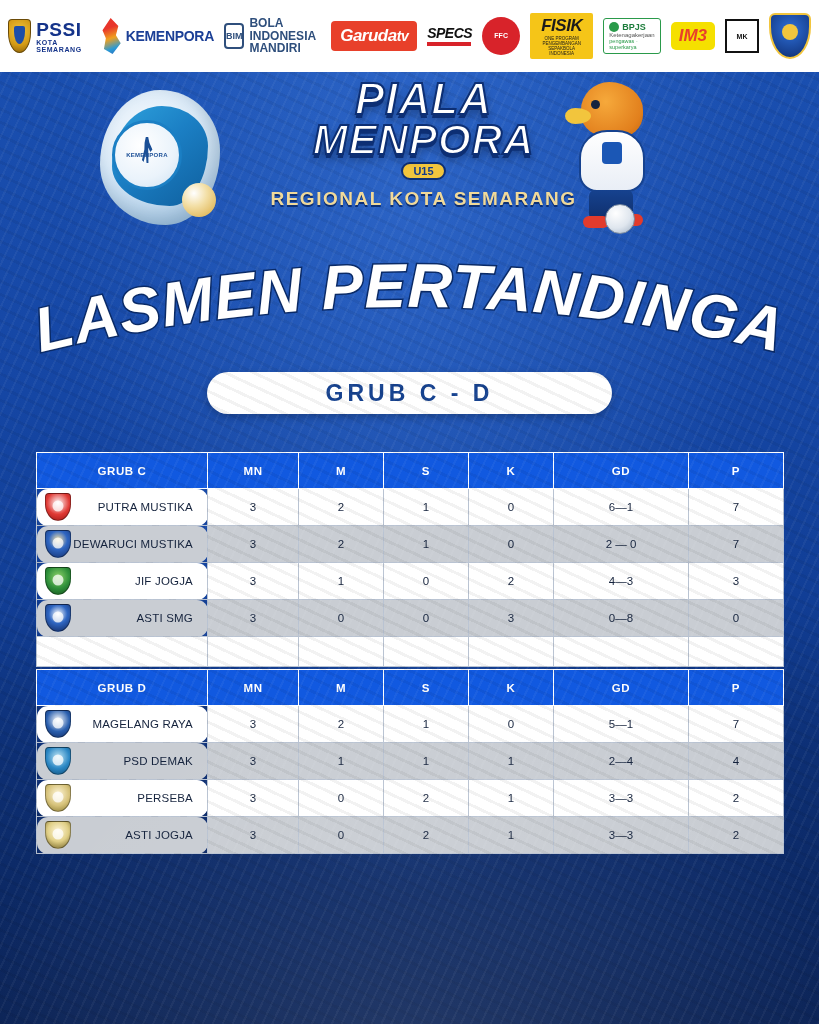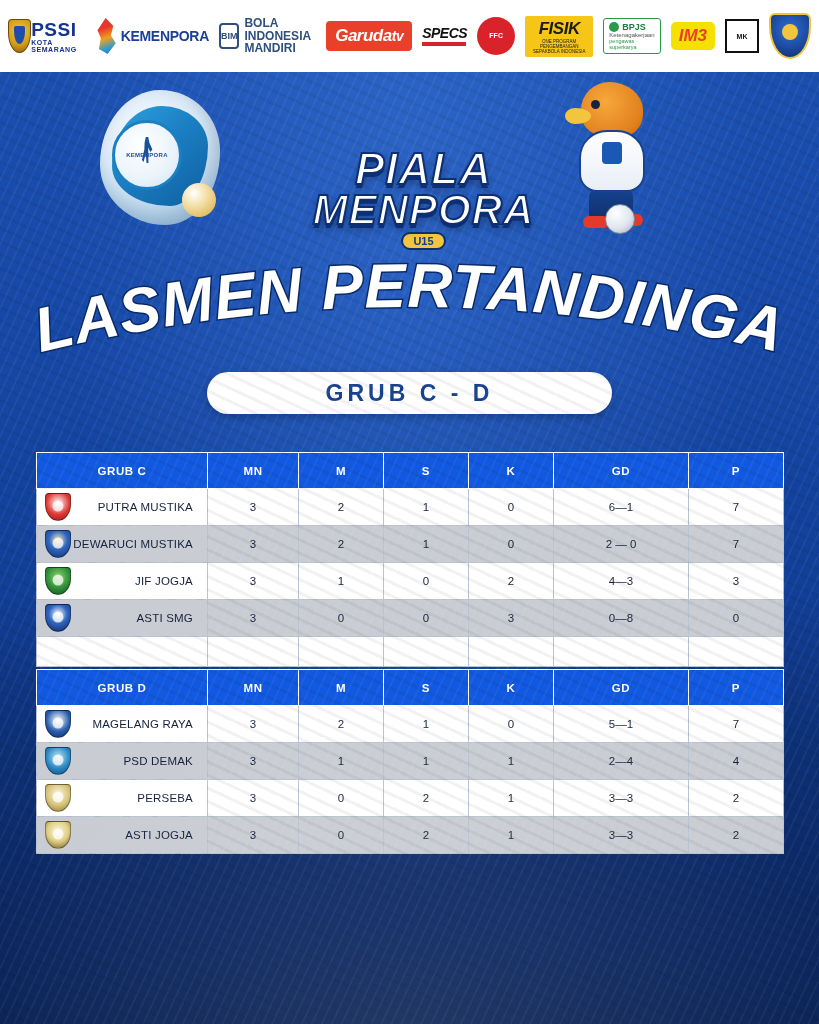--- a/index.html
+++ b/index.html
@@ -19,21 +19,21 @@
     background: #ffffff;
     display: flex;
     align-items: center;
     justify-content: center;
     gap: 10px;
     padding: 0 8px;
     position: relative;
     z-index: 5;
   }
   .sp { display: flex; align-items: center; height: 44px; }
-  .sp-pssi { }
+  .sp-pssi { gap: 5px; }
   .shield {
     width: 30px; height: 34px;
     background: radial-gradient(circle at 50% 35%, #f2c53d 0%, #d39a15 60%, #8c6208 100%);
     border-radius: 4px 4px 50% 50% / 4px 4px 60% 60%;
     border: 1px solid #6b4a06;
     position: relative;
   }
   .shield::after {
     content: "";
     position: absolute; left: 5px; top: 6px; right: 5px; bottom: 8px;
@@ -128,21 +128,21 @@
   .poster::after{
     content:"";
     position:absolute; left:-10%; bottom:-5%; width:120%; height:45%;
     background: radial-gradient(ellipse at 50% 100%, rgba(255,255,255,.10) 0%, rgba(255,255,255,0) 65%);
     pointer-events:none;
   }
 
   
   .head {
     position: relative; height: 178px;
-    display: flex; align-items: flex-end; justify-content: center; padding-left: 28px;
+    display: flex; align-items: flex-start; justify-content: center; padding-left: 28px;
   }
   .kemenpora-logo {
     position:absolute; left: 100px; top: 18px;
     width: 120px; height: 135px;
   }
   .kl-blob {
     position:absolute; inset:0;
     background: radial-gradient(circle at 42% 35%, #ffffff 0%, #d9e9f7 45%, #a9cbe8 75%, #7fb2da 100%);
     border-radius: 50% 50% 45% 55% / 55% 45% 55% 45%;
     box-shadow: inset -6px -8px 18px rgba(0,0,0,.12);
@@ -280,20 +280,21 @@
   }
   tbody td {
     height: 37px; font-size: 11.5px; color: #14223c; text-align: center;
     border: 1px solid #b9c3d2;
     background: #ffffff;
   }
   tbody tr:nth-child(even) td { background: #c9cdd3; }
   td.team {
     text-align: right; padding-right: 14px; position: relative; font-weight: normal;
     letter-spacing: .2px;
+    border-radius: 11px;
   }
   .crest {
     position: absolute; left: 8px; top: 50%; transform: translateY(-50%);
     width: 26px; height: 28px; border-radius: 4px 4px 50% 50% / 4px 4px 60% 60%;
     border: 1px solid rgba(0,0,0,.35);
   }
   .crest.putra   { background: radial-gradient(circle at 50% 35%, #ffffff 0%, #e03a35 55%, #9c1512 100%); }
   .crest.dewaruci{ background: radial-gradient(circle at 50% 35%, #ffe9a8 0%, #2f66c2 45%, #13306e 100%); }
   .crest.jif     { background: radial-gradient(circle at 50% 35%, #8fd36a 0%, #2e8f3a 55%, #14501c 100%); }
   .crest.asti    { background: radial-gradient(circle at 50% 35%, #ffffff 0%, #2f66c2 45%, #11265c 100%); }
@@ -391,20 +392,21 @@
         <i class="fig"></i>
         <span>KEMENPORA</span>
       </div>
       <div class="kl-ball"></div>
     </div>
 
     <div class="title-block">
       <div class="piala">PIALA</div>
       <div class="menpora">MENPORA</div>
       <div class="u15">U15</div>
+      <div class="regional">REGIONAL KOTA SEMARANG</div>
     </div>
 
     <div class="mascot">
       <div class="m-head"></div>
       <div class="m-beak"></div>
       <div class="m-eye"></div>
       <div class="m-body"></div>
       <div class="m-legs"></div>
       <div class="m-shoe"></div>
       <div class="m-shoe2"></div>

